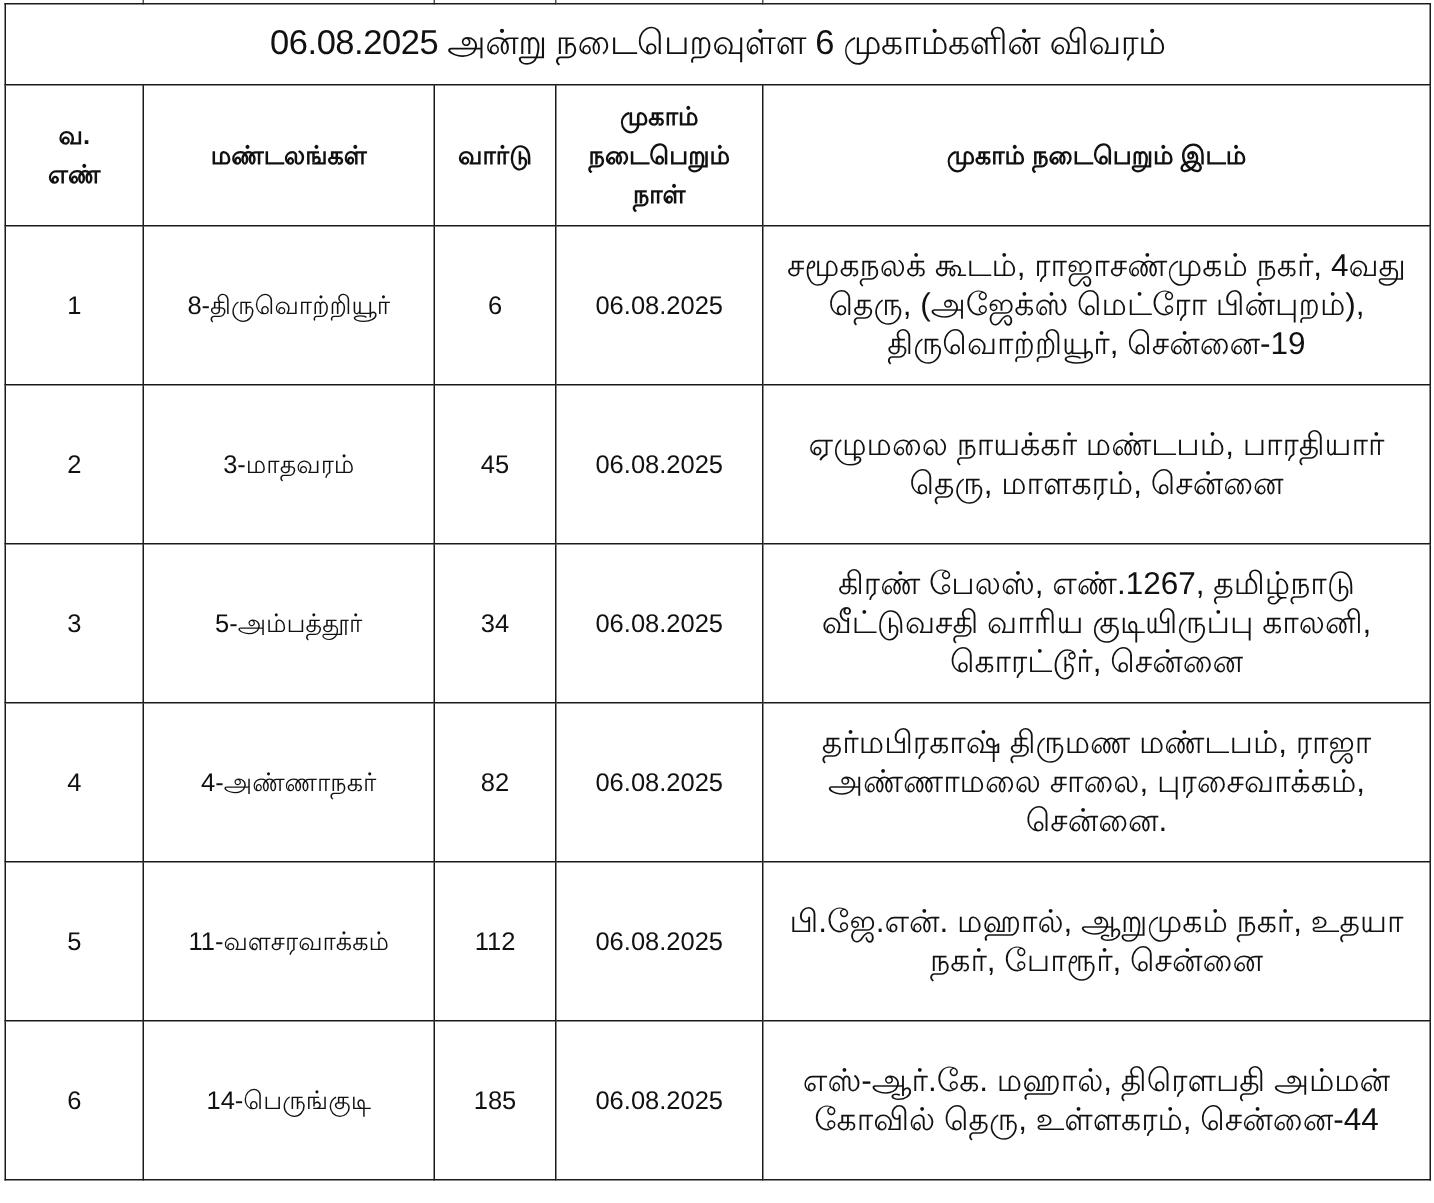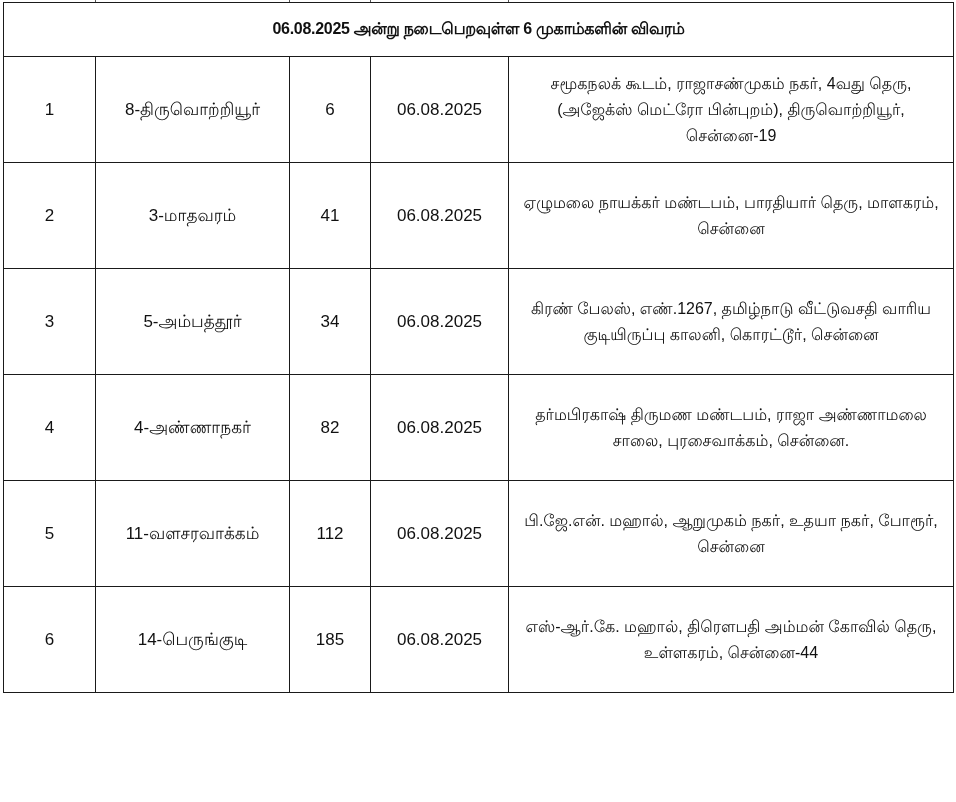--- a/index.html
+++ b/index.html
@@ -36,42 +36,42 @@
     }
     table.camp-table td, table.camp-table th {
       border: 1.5px solid #1a1a1a;
       text-align: center;
       vertical-align: middle;
       padding: 0 6px;
       overflow: hidden;
     }
     .title-row th {
       height: 53px;
-      font-size: 16px;
-      font-weight: bold;
+      font-size: 23px;
+      font-weight: normal;
       letter-spacing: -0.3px;
     }
     .head-row th {
       height: 93px;
       font-size: 17px;
       font-weight: bold;
       line-height: 26px;
     }
     .data-row td {
       height: 105px;
       font-size: 17px;
       line-height: 26px;
     }
     td.col-district {
       text-align: left;
       padding-left: 14px;
     }
     td.col-venue {
       padding: 0 10px;
-      font-size: 16px;
+      font-size: 21px;
     }
     .col-sno { width: 92px; }
     .col-zone { width: 194px; }
     .col-ward { width: 81px; }
     .col-date { width: 138px; }
     .col-place { width: auto; }
   </style>
 </head>
 <body>
 
@@ -87,33 +87,40 @@
     <col class="col-sno">
     <col class="col-zone">
     <col class="col-ward">
     <col class="col-date">
     <col class="col-place">
   </colgroup>
   <thead>
     <tr class="title-row">
       <th colspan="5">06.08.2025 அன்று நடைபெறவுள்ள 6 முகாம்களின் விவரம்</th>
     </tr>
+    <tr class="head-row">
+      <th style="padding:0 18px;">வ. எண்</th>
+      <th>மண்டலங்கள்</th>
+      <th>வார்டு</th>
+      <th style="padding:0 14px;">முகாம் நடைபெறும் நாள்</th>
+      <th>முகாம் நடைபெறும் இடம்</th>
+    </tr>
   </thead>
   <tbody>
     <tr class="data-row">
       <td>1</td>
       <td class="col-district">8-திருவொற்றியூர்</td>
       <td>6</td>
       <td>06.08.2025</td>
       <td class="col-venue">சமூகநலக் கூடம், ராஜாசண்முகம் நகர், 4வது தெரு, (அஜேக்ஸ் மெட்ரோ பின்புறம்), திருவொற்றியூர், சென்னை-19</td>
     </tr>
     <tr class="data-row">
       <td>2</td>
       <td class="col-district">3-மாதவரம்</td>
-      <td>41</td>
+      <td>45</td>
       <td>06.08.2025</td>
       <td class="col-venue">ஏழுமலை நாயக்கர் மண்டபம், பாரதியார் தெரு, மாளகரம், சென்னை</td>
     </tr>
     <tr class="data-row">
       <td>3</td>
       <td class="col-district">5-அம்பத்தூர்</td>
       <td>34</td>
       <td>06.08.2025</td>
       <td class="col-venue">கிரண் பேலஸ், எண்.1267, தமிழ்நாடு வீட்டுவசதி வாரிய குடியிருப்பு காலனி, கொரட்டூர், சென்னை</td>
     </tr>

